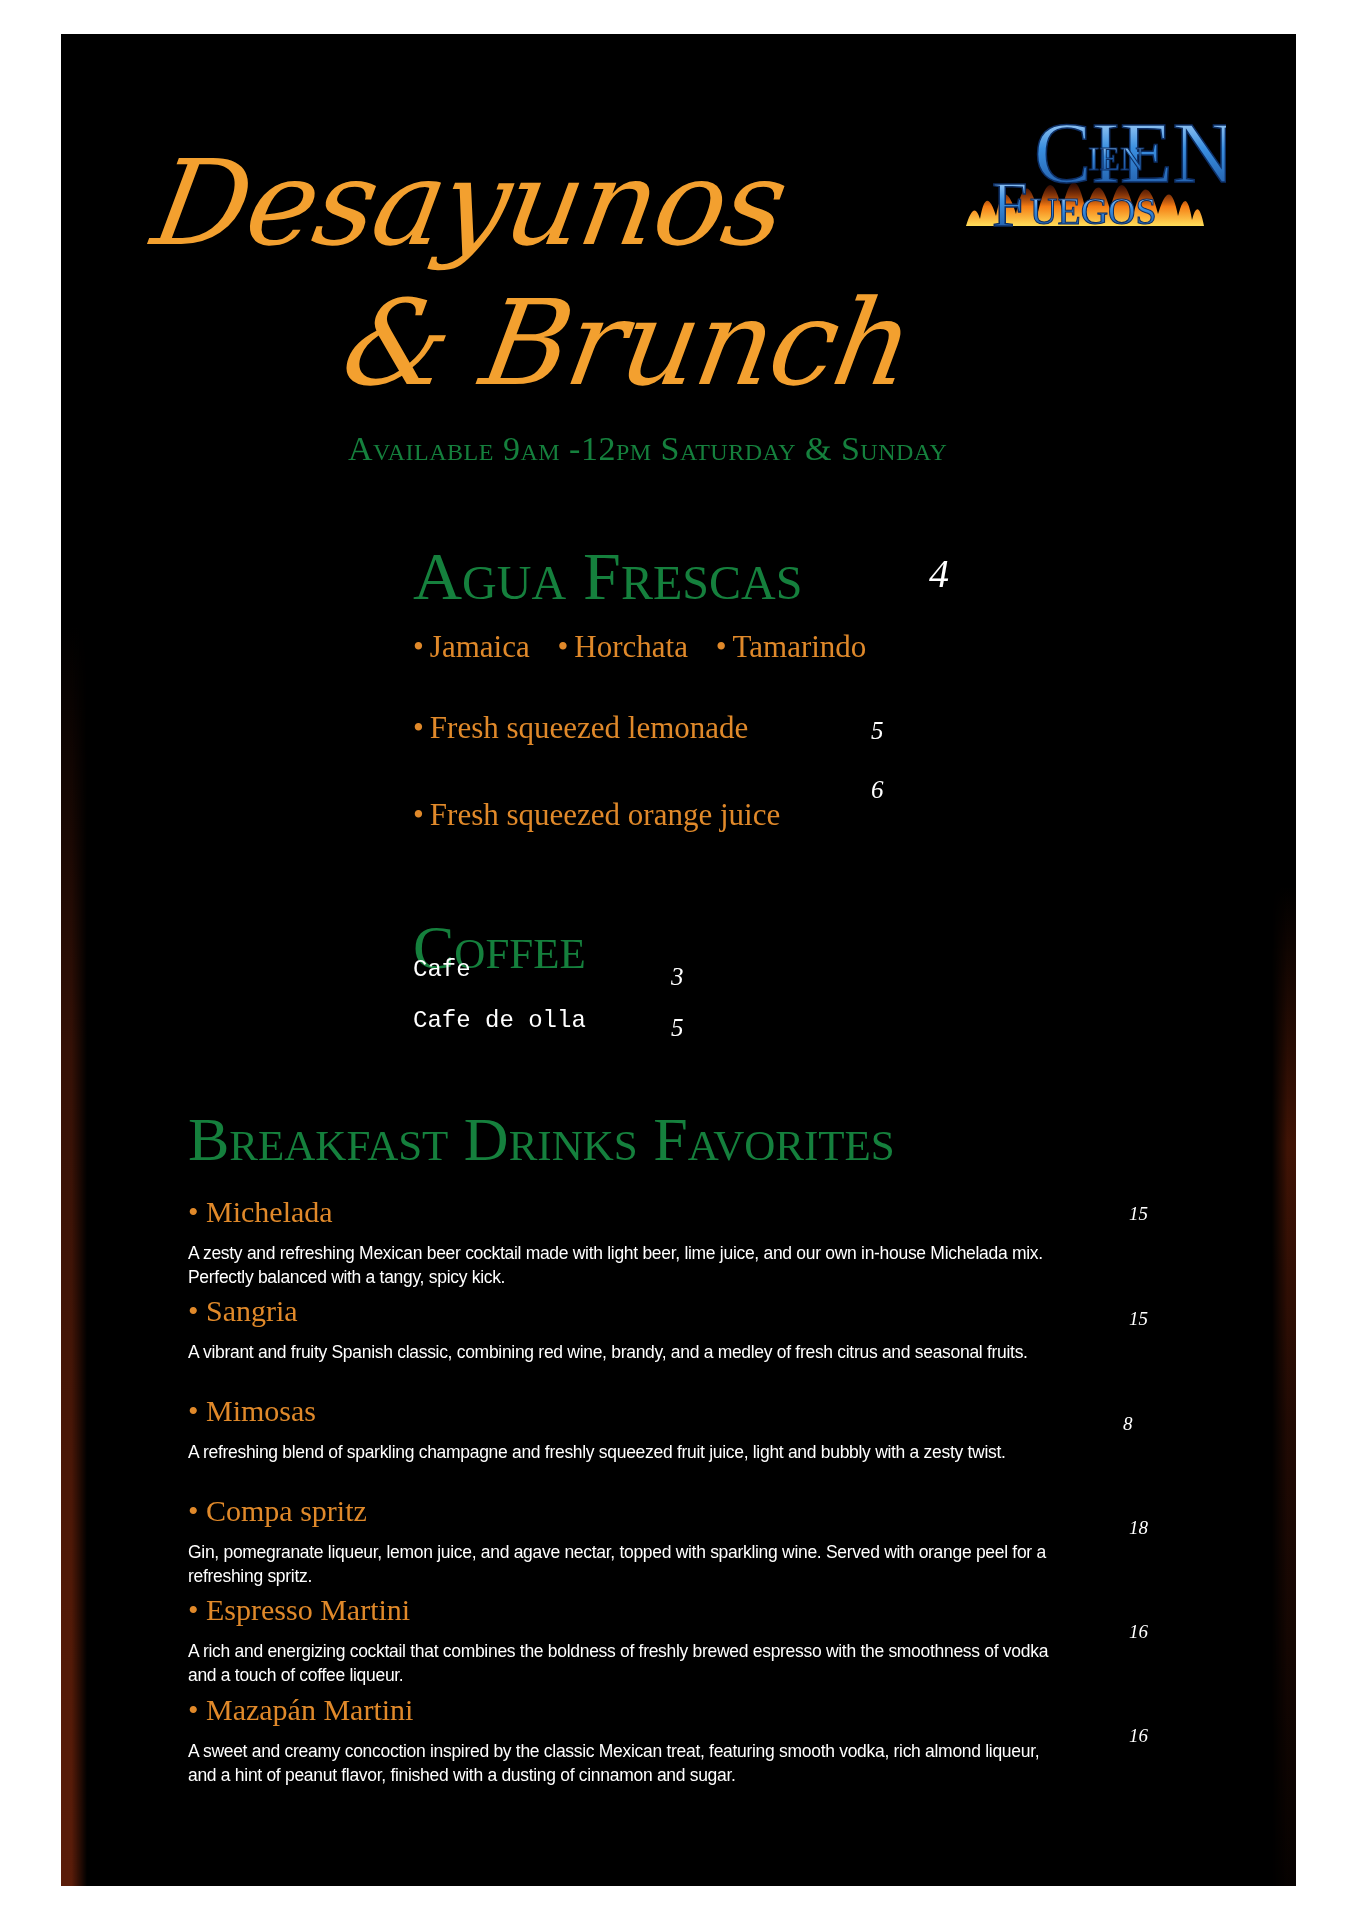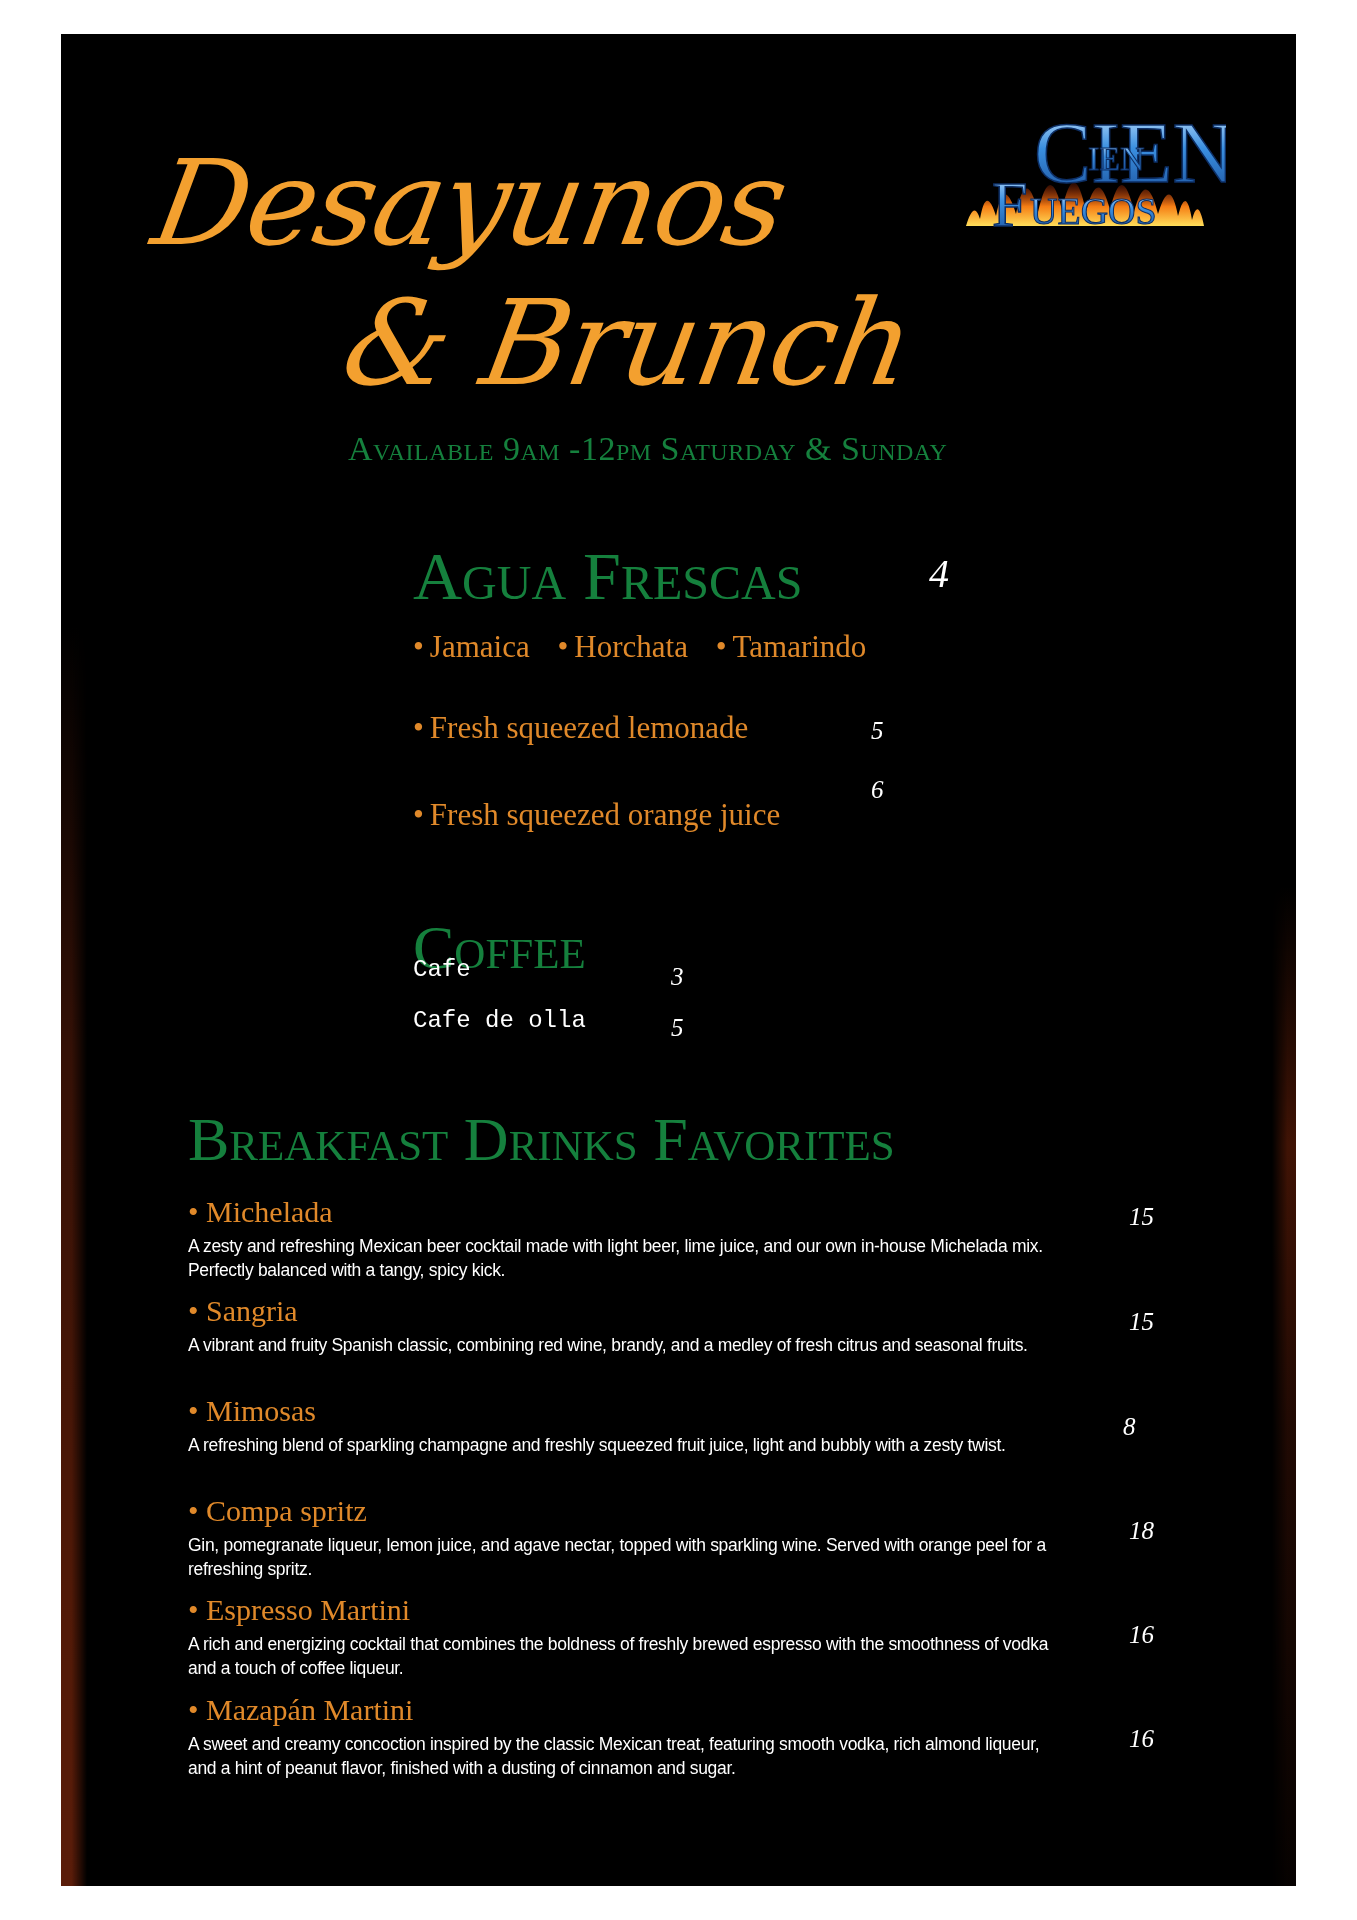--- a/index.html
+++ b/index.html
@@ -69,23 +69,23 @@
     .cp1 { left: 610px; top: 930px; font-size: 25px; }
     .cp2 { left: 610px; top: 981px; font-size: 25px; }
 
     .drink { position: absolute; left: 127px; width: 1000px; }
     .drink-name {
       color: #e0892a; font-family: "Liberation Serif", serif; font-size: 30px; line-height: 1;
       white-space: nowrap; display: block;
     }
     .drink-desc {
       color: #ffffff; font-family: "Liberation Sans", sans-serif; font-size: 17.5px; line-height: 24px;
-      width: 870px; margin-top: 7px; letter-spacing: -0.3px;
+      width: 870px; margin-top: 14px; letter-spacing: -0.3px;
     }
-    .drink-price { position: absolute; left: 1068px; font-size: 25px; }
+    .drink-price { position: absolute; left: 1068px; font-size: 19px; }
   </style>
 </head>
 <body>
 
 <div class="page">
   <div class="glow-left"></div>
   <div class="glow-right"></div>
 
   <div class="script title-1">Desayunos</div>
   <div class="script title-2">&amp; Brunch</div>

